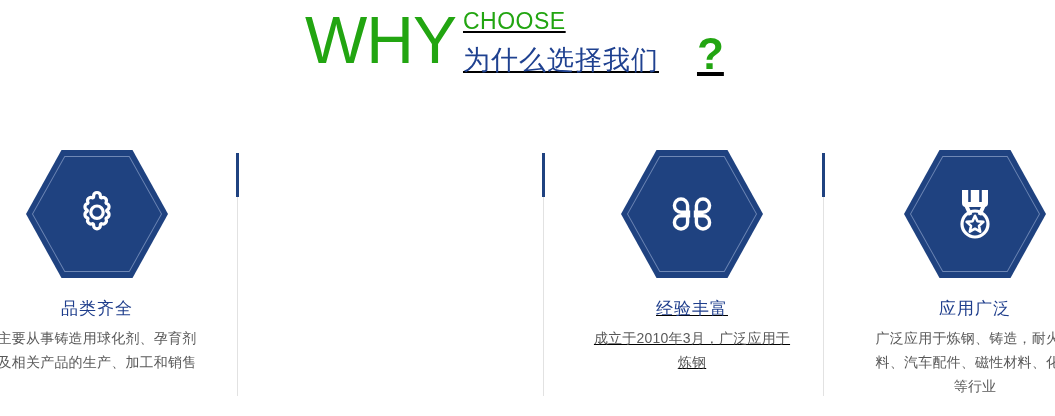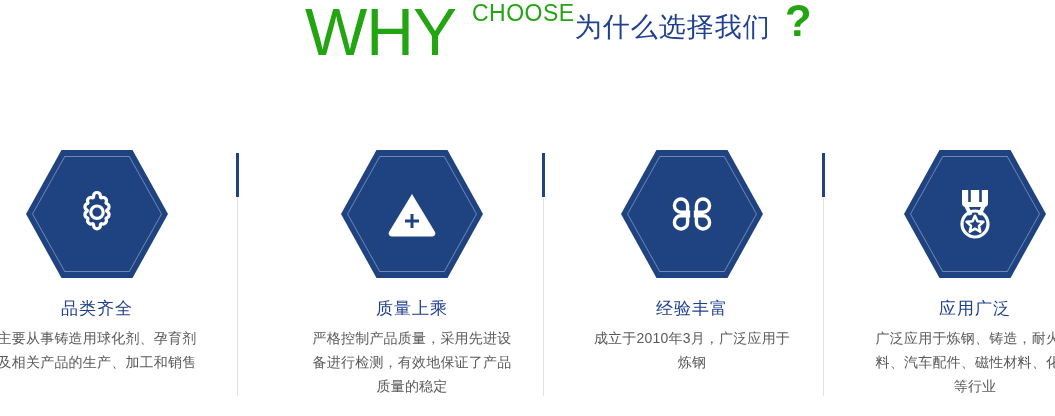--- a/index.html
+++ b/index.html
@@ -24,52 +24,54 @@
     position: absolute;
     left: 0;
     top: 0;
     width: 1055px;
     height: 90px;
   }
 
   .header-inner {
     position: absolute;
     left: 305px;
-    top: 0;
+    top: 8px;
     display: flex;
     align-items: flex-start;
   }
 
   .why-word {
     font-size: 66px;
     line-height: 72px;
     font-weight: 400;
     color: #22a511;
     letter-spacing: -1px;
     margin-top: -4px;
   }
 
   .header-stack {
     display: flex;
-    flex-direction: row;
-    margin-left: 16px;
+    flex-direction: column;
+    margin-left: 7px;
     margin-top: 1px;
+    text-decoration: underline;
   }
 
   .choose-word {
     font-size: 23px;
     line-height: 25px;
     color: #22a511;
     letter-spacing: 0.5px;
   }
 
   .subtitle-row {
     display: flex;
     align-items: baseline;
     margin-top: 4px;
+    gap: 24px;
   }
 
   .subtitle-cn {
     font-size: 27px;
     line-height: 32px;
     color: #1f4190;
     letter-spacing: 1px;
   }
 
   .qmark {
@@ -91,21 +93,21 @@
 
   .card {
     position: absolute;
     top: 0;
     width: 256px;
     text-align: center;
   }
 
   .card-1 { left: -31px; }
   .card-2 { left: 284px; }
-  .card-3 { left: 564px; }
+  .card-3 { left: 564px; text-decoration: underline; }
   .card-4 { left: 847px; }
 
   .hex-wrap {
     position: relative;
     width: 142px;
     height: 128px;
     margin: 26px auto 0 auto;
   }
 
   .hex-outer {
@@ -243,35 +245,20 @@
                      a3.4 3.4 0 0 1 4.4 -4.6 a0.9 0.9 0 0 0 1.3 -0.8
                      v-1.0 a3.4 3.4 0 0 1 3.4 -3.4 z" fill="none" stroke="#ffffff" stroke-width="3.2"></path>
             <circle cx="26" cy="24.2" r="6.2" fill="none" stroke="#ffffff" stroke-width="3.2"></circle>
           </svg>
         </div>
       </div>
       <div class="card-title">品类齐全</div>
       <div class="card-body">主要从事铸造用球化剂、孕育剂及相关产品的生产、加工和销售</div>
     </div>
 
-    <div class="card card-2">
-      <div class="hex-wrap">
-        <div class="hex-outer"></div>
-        <div class="hex-inner-line"></div>
-        <div class="hex-inner-fill"></div>
-        <div class="hex-icon">
-          <svg width="54" height="48" viewBox="0 0 54 48">
-            <path d="M27 4 L50 42 a3 3 0 0 1 -2.6 4.4 H6.6 A3 3 0 0 1 4 42 Z" fill="#ffffff"></path>
-            <path d="M27 24 v14 M20 31 h14" stroke="#1f4280" stroke-width="3" stroke-linecap="butt"></path>
-          </svg>
-        </div>
-      </div>
-      <div class="card-title">质量上乘</div>
-      <div class="card-body">严格控制产品质量，采用先进设备进行检测，有效地保证了产品质量的稳定</div>
-    </div>
 
     <div class="card card-3">
       <div class="hex-wrap">
         <div class="hex-outer"></div>
         <div class="hex-inner-line"></div>
         <div class="hex-inner-fill"></div>
         <div class="hex-icon">
           <svg width="52" height="52" viewBox="0 0 52 52">
             <g fill="none" stroke="#ffffff" stroke-width="3.4">
               <path d="M24.2 24.2 H15 a6.6 6.6 0 1 1 6.6 -6.6 V24.2 Z"></path>

